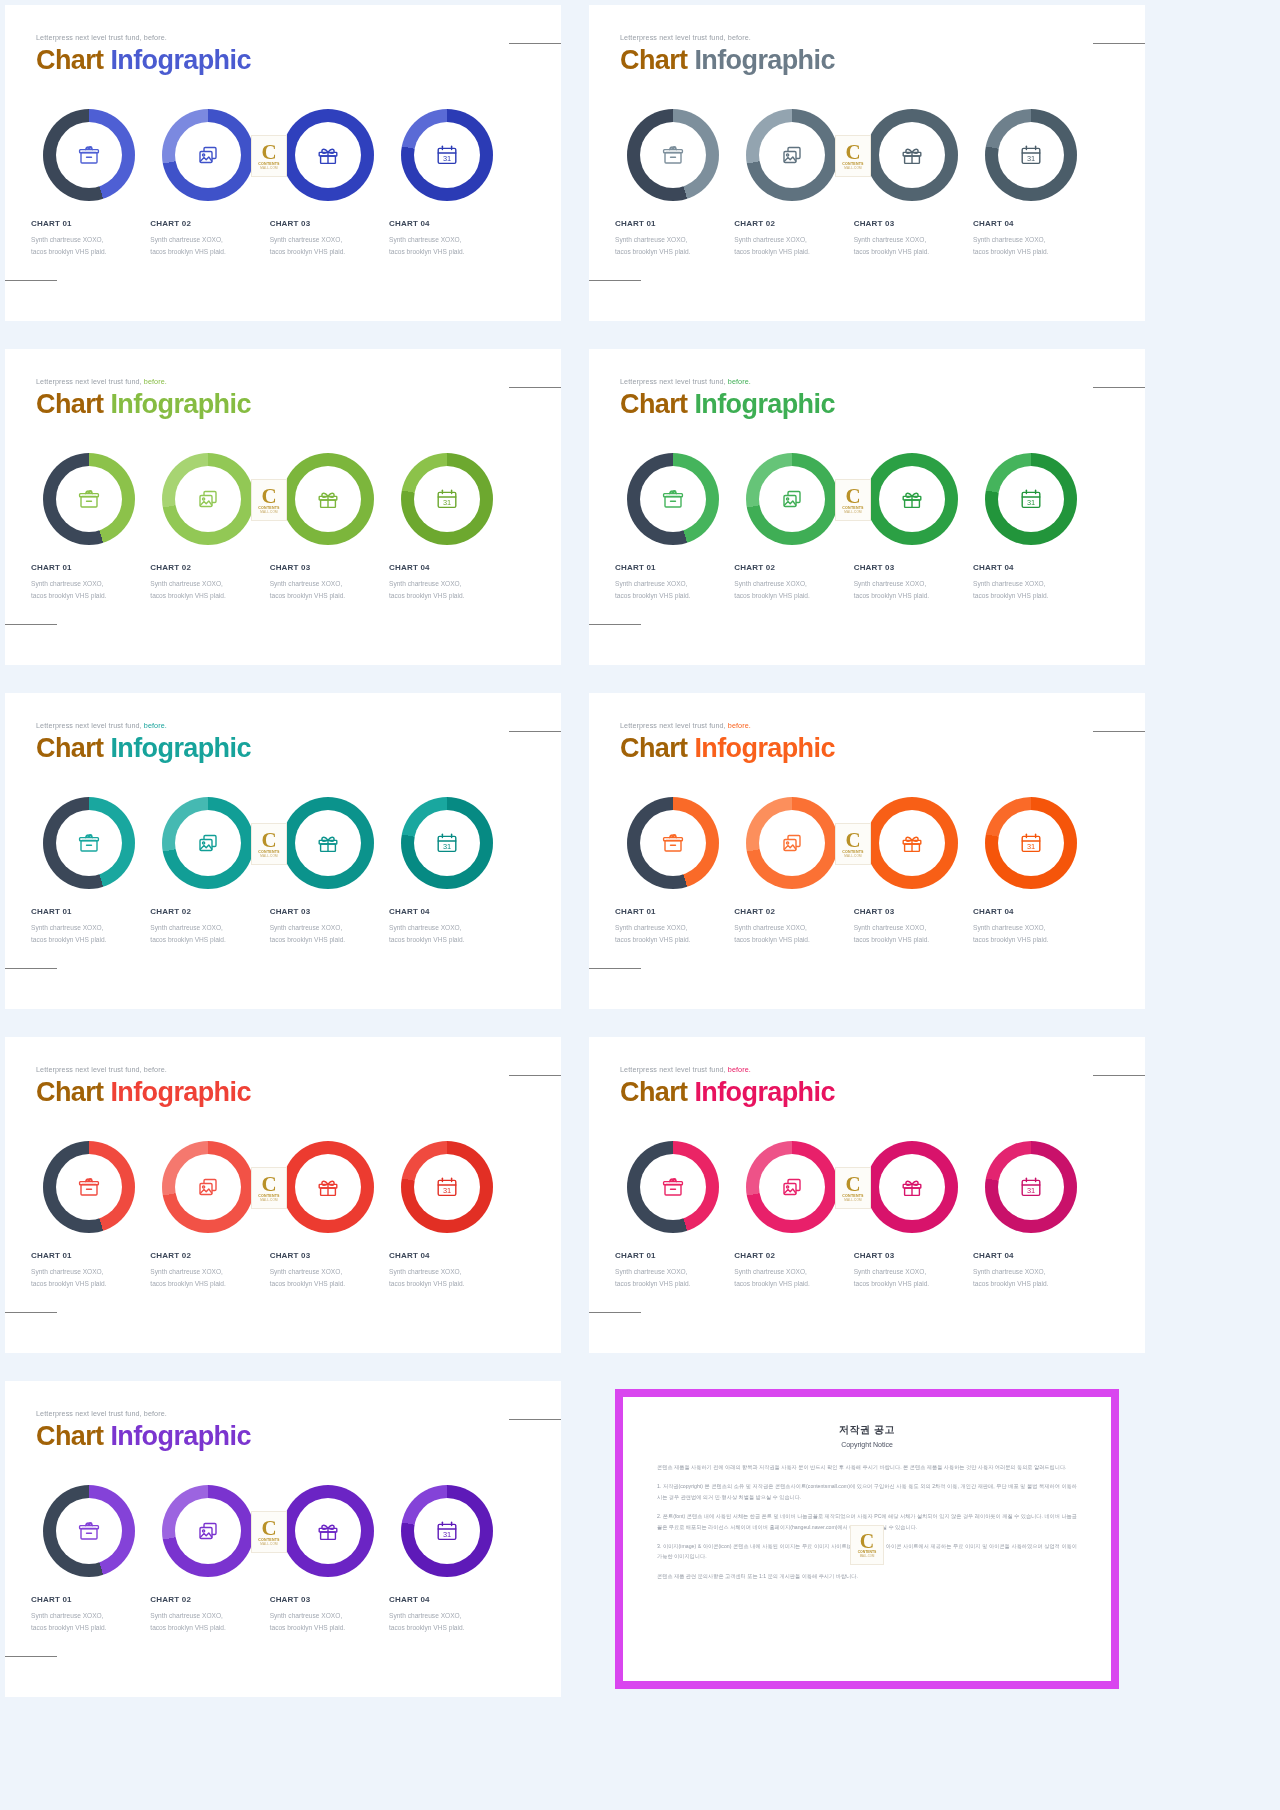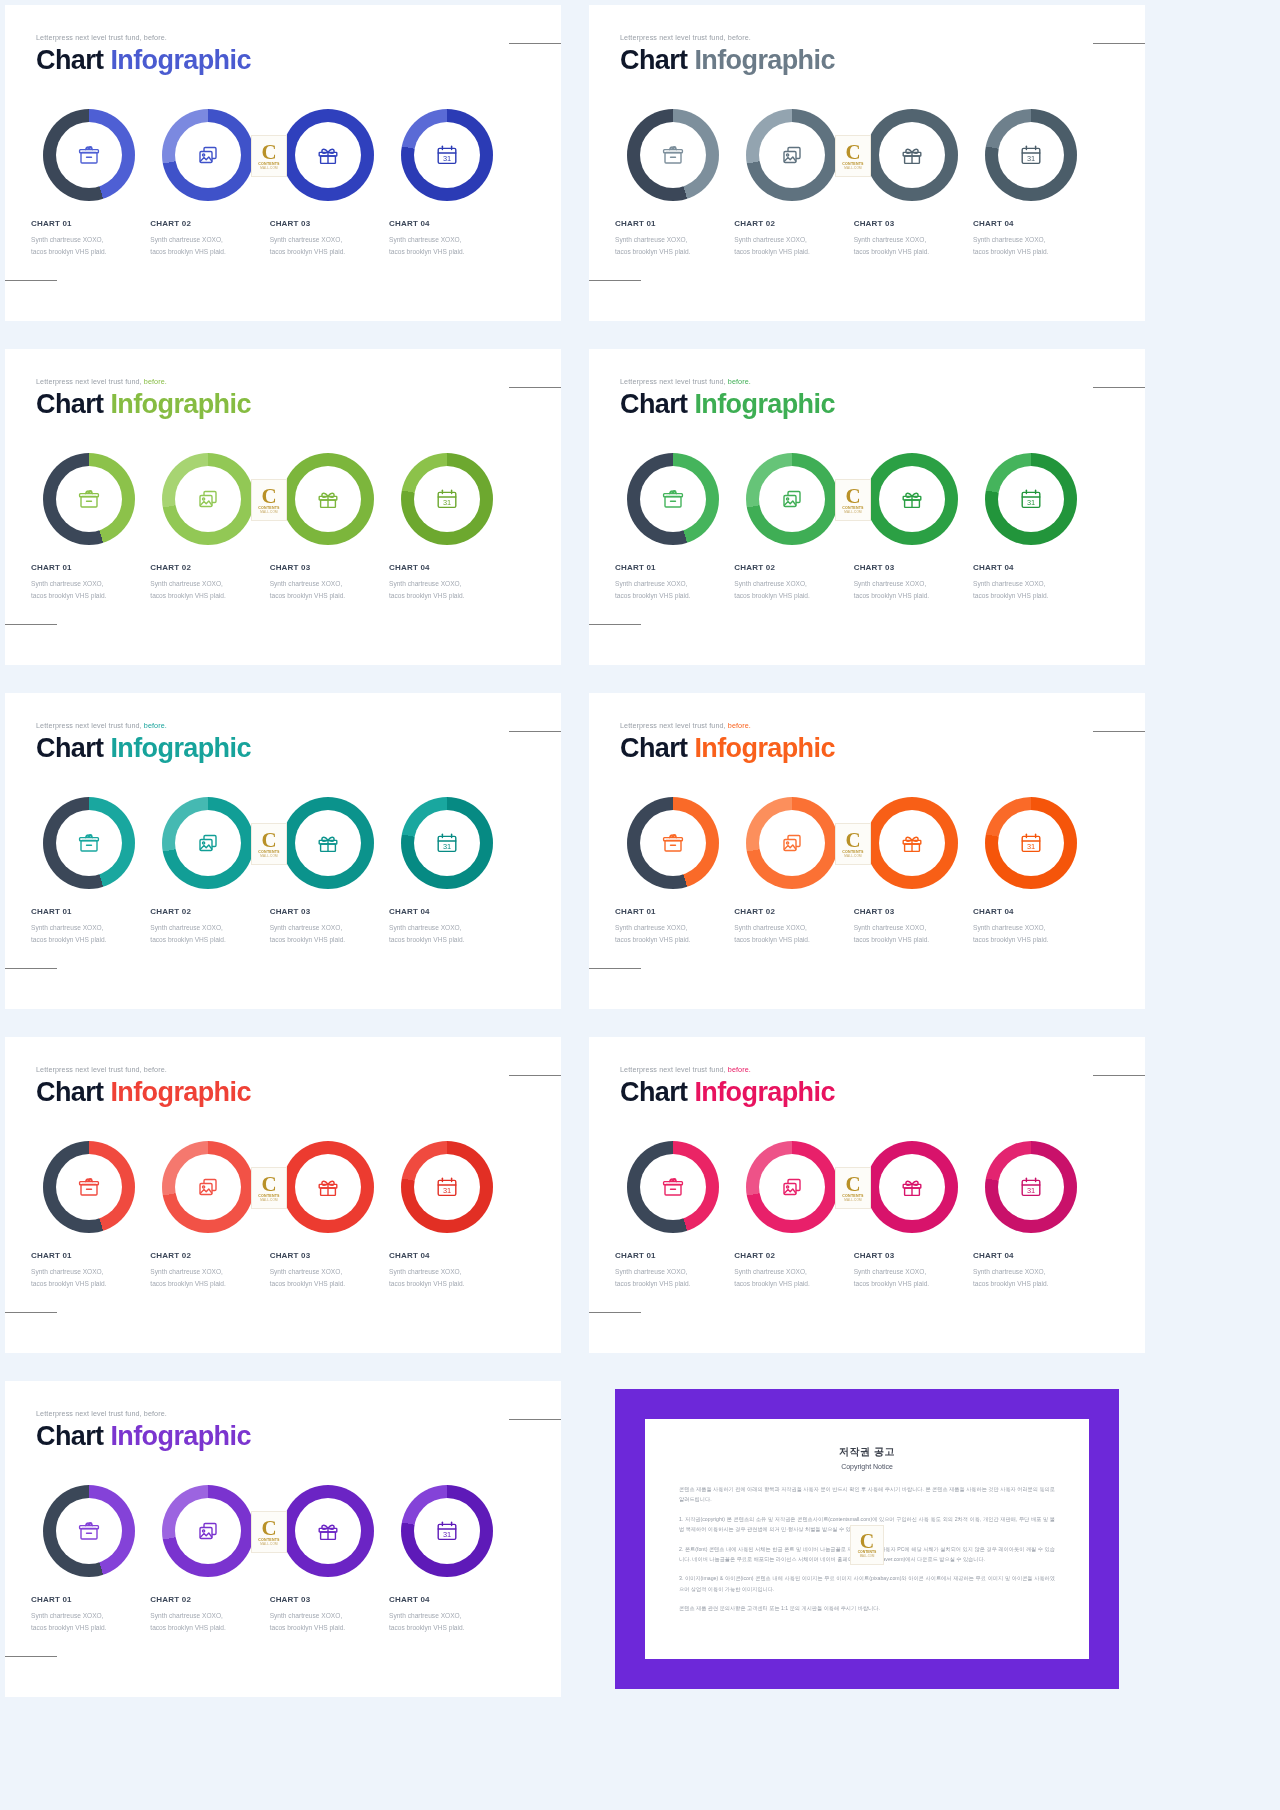--- a/index.html
+++ b/index.html
@@ -56,21 +56,21 @@
     margin-bottom: 4px;
   }
   .eyebrow .accent { }
   .title {
     font-size: 27px;
     font-weight: bold;
     letter-spacing: -0.6px;
     white-space: nowrap;
     line-height: 1.05;
   }
-  .title .w1 { color: #0f172a; }
+  .title .w1 { color: #a16207; }
   .title .w2 { }
 
   .charts {
     position: absolute;
     left: 26px;
     top: 104px;
     width: 474px;
     display: flex;
     justify-content: space-between;
   }
@@ -140,22 +140,22 @@
   
   .copy-slide {
     background: #eef4fb;
     display: flex;
     align-items: center;
     justify-content: center;
   }
   .copy-frame {
     width: 504px;
     height: 300px;
-    background: #6d28d9;
-    padding: 30px;
+    background: #d946ef;
+    padding: 8px;
   }
   .copy-inner {
     width: 100%;
     height: 100%;
     background: #ffffff;
     padding: 26px 34px;
     overflow: hidden;
   }
   .copy-title-ko {
     text-align: center;

